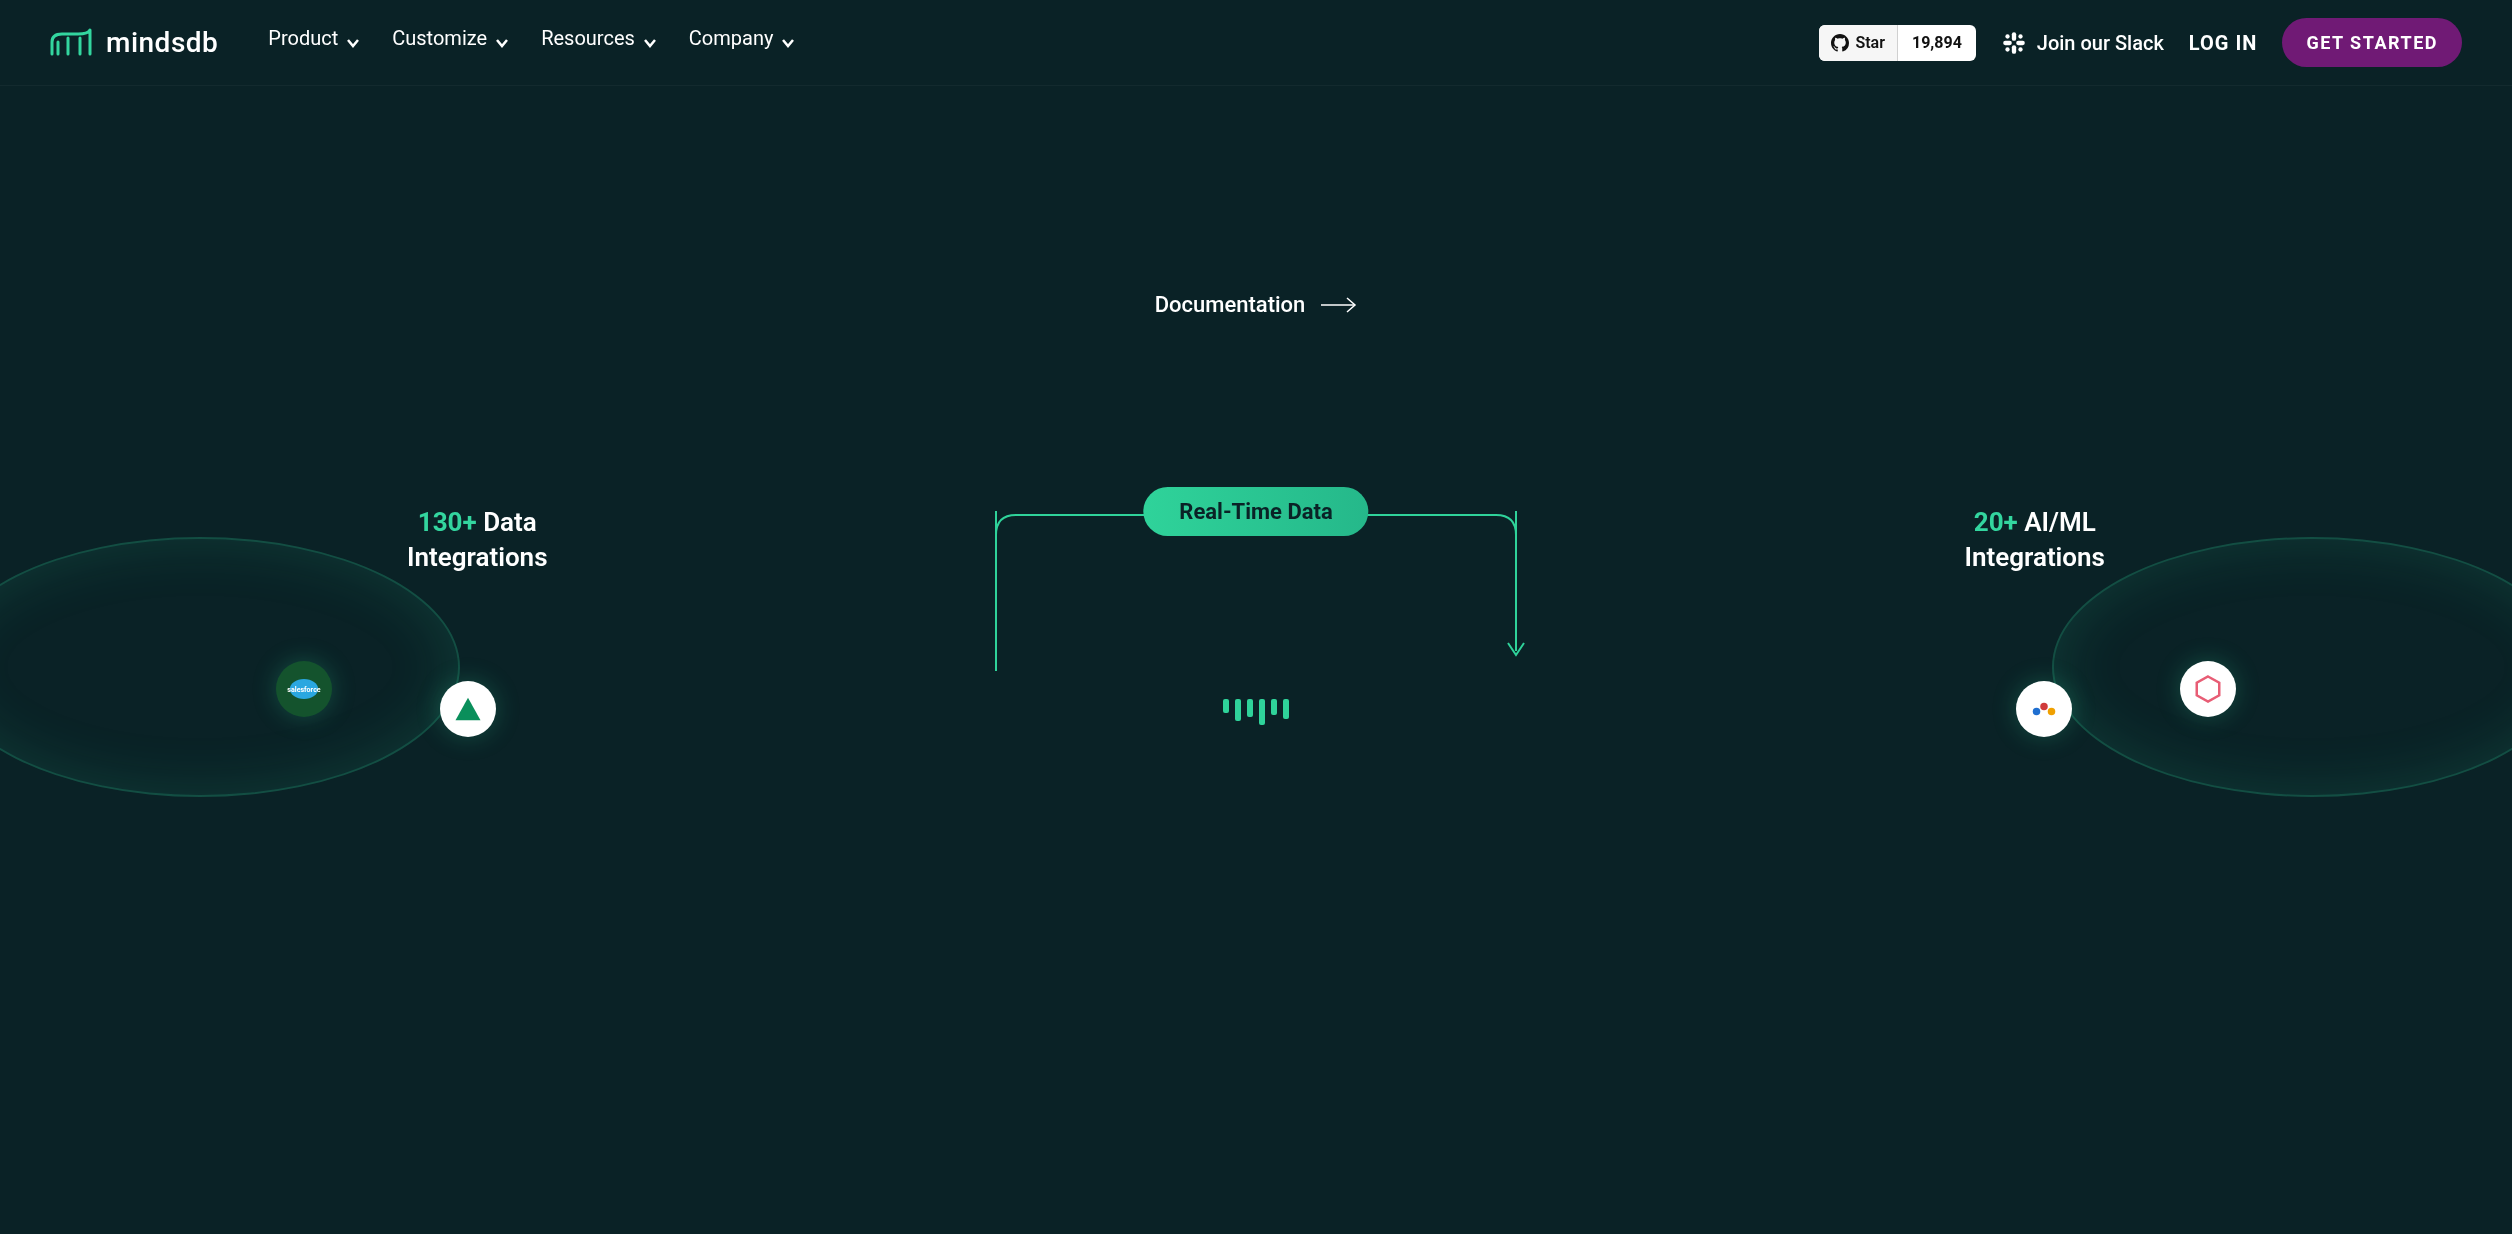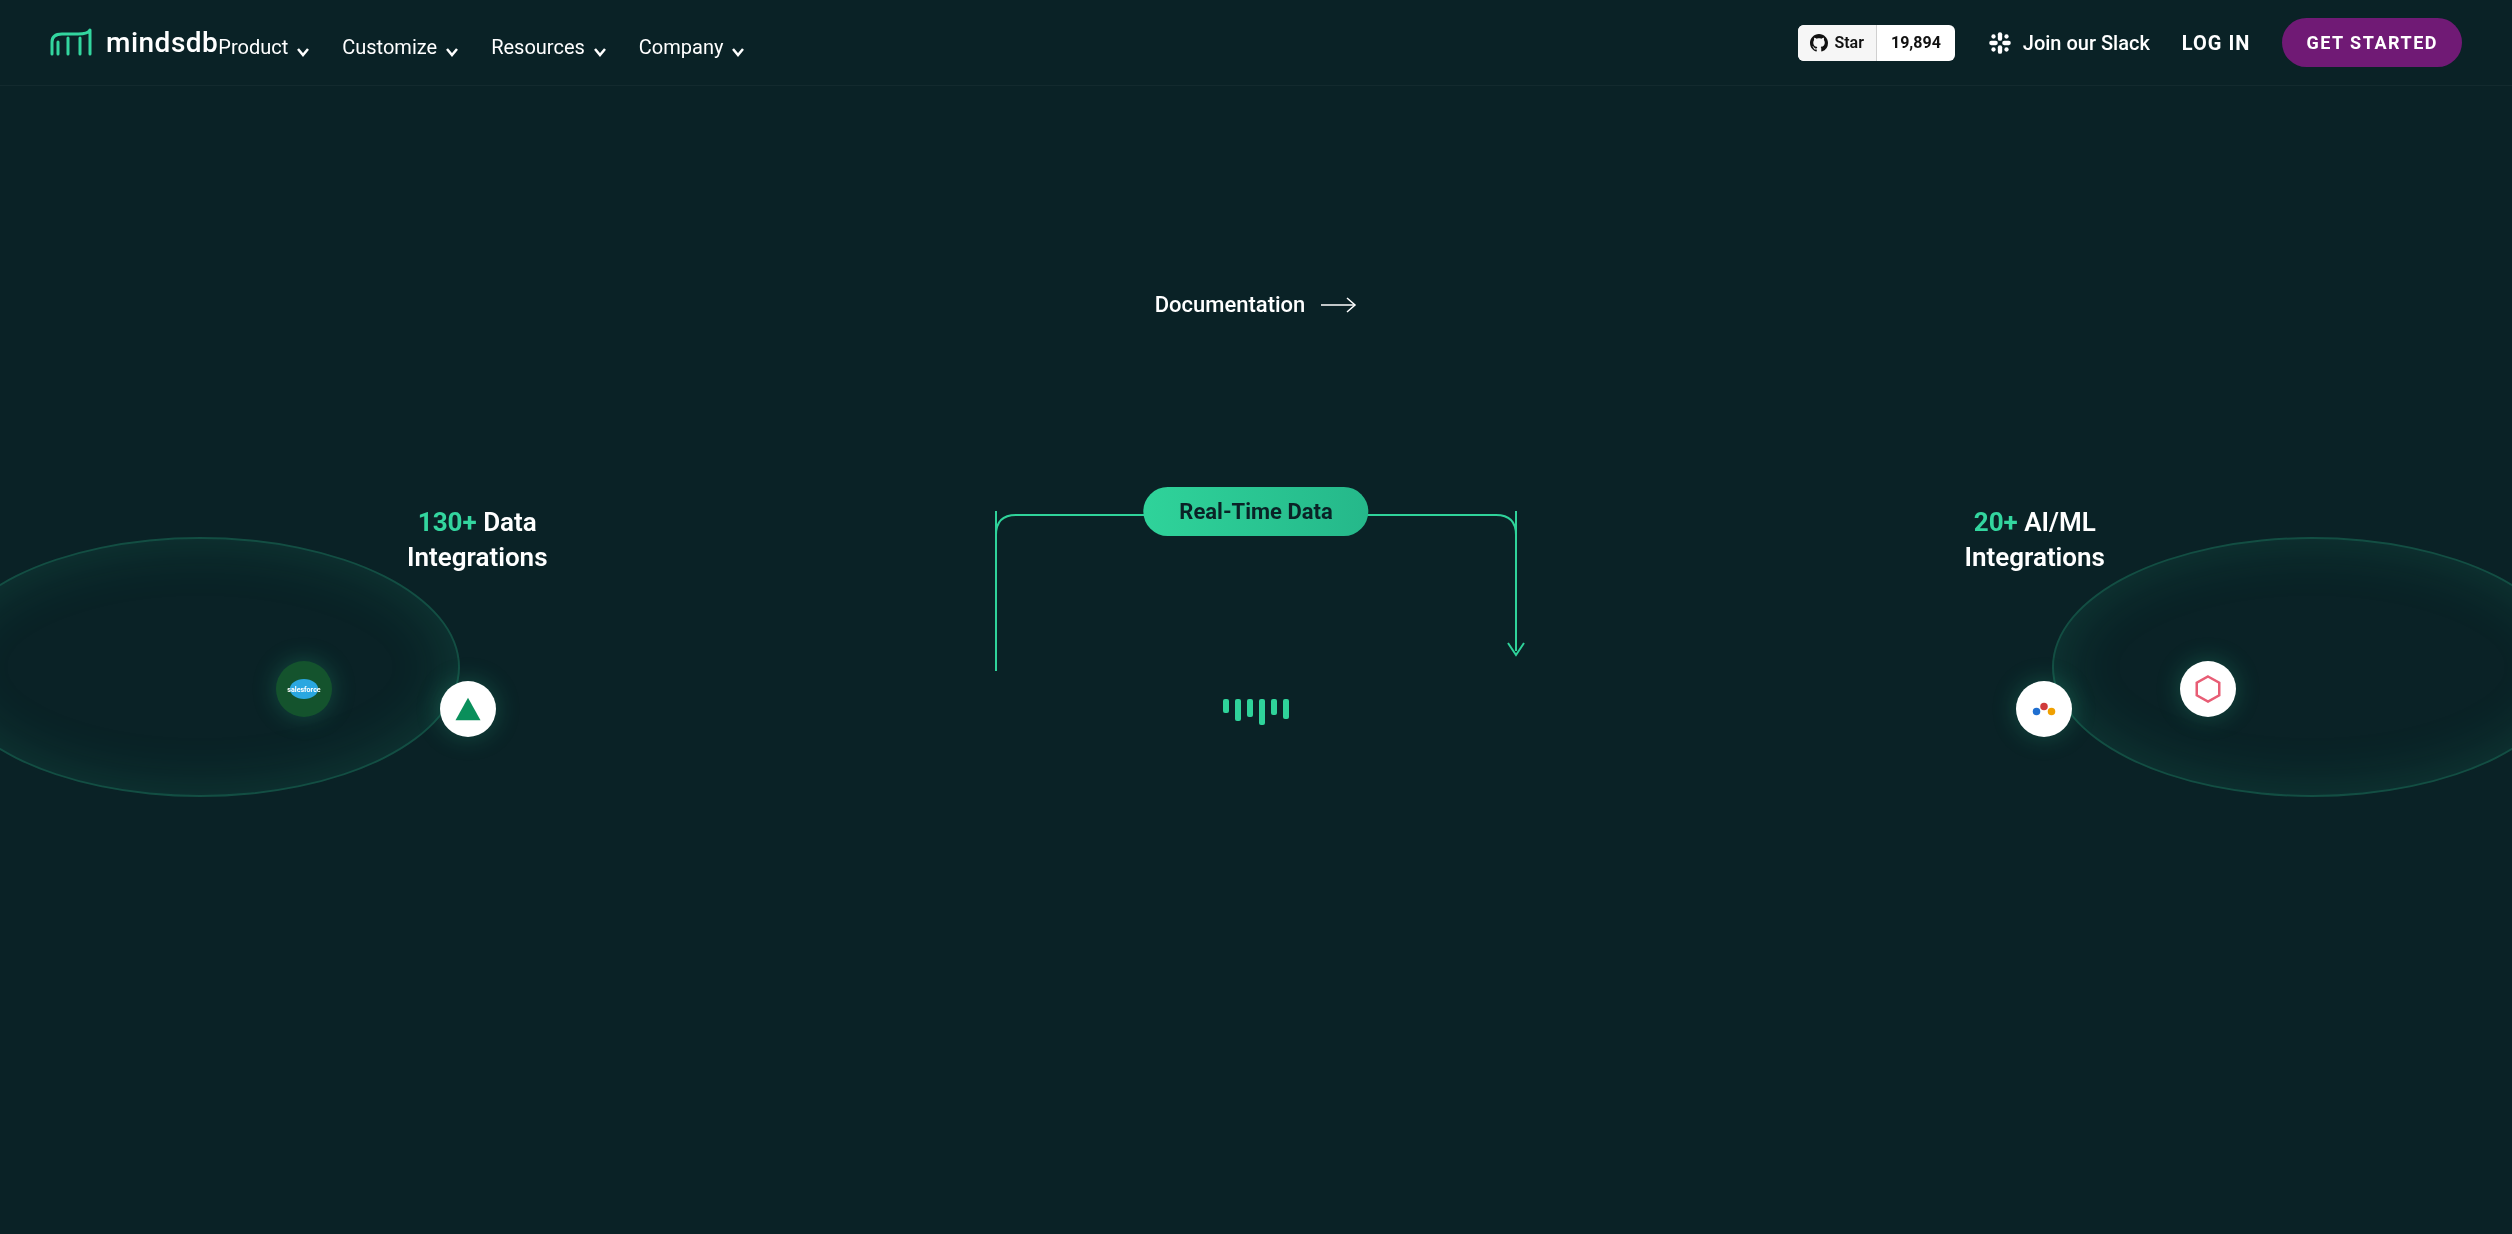--- a/index.html
+++ b/index.html
@@ -13,32 +13,32 @@
 
   
   .nav {
     display: flex;
     align-items: center;
     justify-content: space-between;
     padding: 18px 50px 18px 50px;
     border-bottom: 1px solid rgba(255,255,255,0.04);
     position: relative;
   }
-  .nav-left { display: flex; align-items: flex-end; }
+  .nav-left { display: flex; align-items: flex-start; gap: 50px; }
   .logo { display: flex; align-items: center; gap: 10px; color: #fff; font-size: 28px; font-weight: 500; letter-spacing: 0.5px; }
   .logo svg { width: 46px; height: 30px; }
   .nav-menu { display: flex; align-items: center; gap: 32px; }
   .nav-item {
     display: flex; align-items: center; gap: 8px;
     font-size: 20px; font-weight: 400; color: #ffffff; cursor: pointer;
   }
   .chev { width: 14px; height: 14px; display: inline-block; }
   .chev svg { width: 14px; height: 14px; stroke: #ffffff; stroke-width: 2.5; fill: none; }
 
-  .nav-right { display: flex; align-items: center; gap: 32px; }
+  .nav-right { display: flex; align-items: center; gap: 25px; }
   .gh-widget {
     display: flex; align-items: stretch; background: #ffffff; border-radius: 6px; overflow: hidden;
     height: 36px;
   }
   .gh-star { display: flex; align-items: center; gap: 6px; padding: 0 12px; background: #f6f6f6; border-right: 1px solid #d0d0d0; color: #111; font-size: 16px; font-weight: 600; }
   .gh-star svg { width: 18px; height: 18px; fill: #111; }
   .gh-count { display: flex; align-items: center; padding: 0 14px; color: #111; font-size: 16px; font-weight: 700; }
 
   .slack { display: flex; align-items: center; gap: 10px; font-size: 20px; font-weight: 500; cursor: pointer; }
   .slack svg { width: 26px; height: 26px; }

